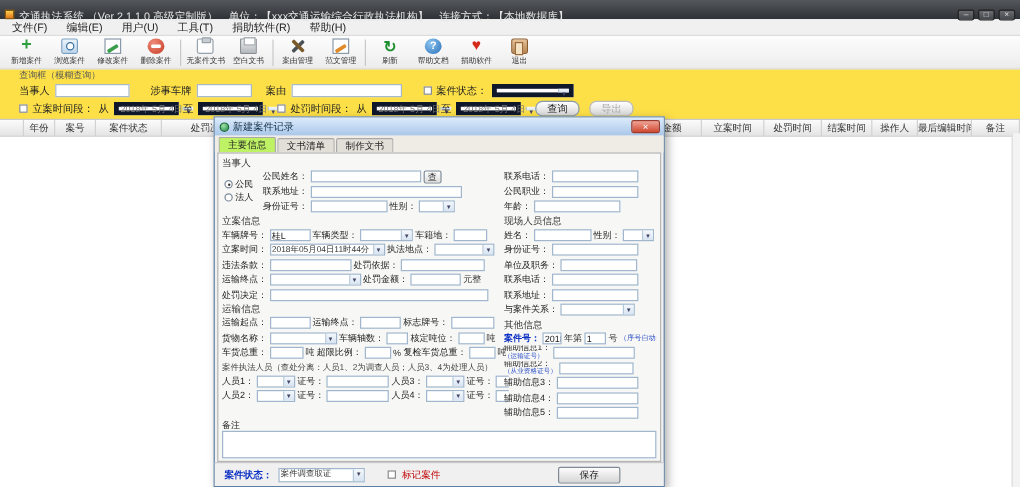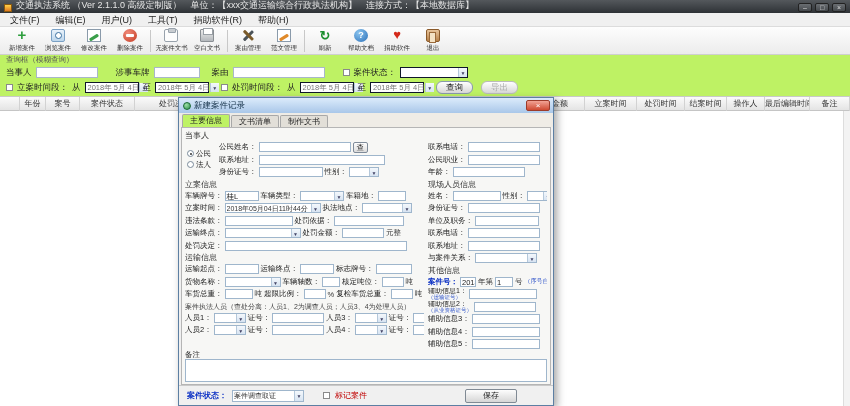--- a/index.html
+++ b/index.html
@@ -2,22 +2,22 @@
 <html><head>
 <meta charset="utf-8">
 <style>
   * { margin:0; padding:0; box-sizing:border-box; }
   html,body { width:850px; height:406px; overflow:hidden; background:#fff;
     font-family:"Liberation Sans", sans-serif; }
   .app { position:relative; width:850px; height:406px; background:#fff; }
 
   
   .titlebar { height:13px; background:linear-gradient(#54585c,#2e3236);
-    color:#e6e6e6; font-size:9px; line-height:13px; display:flex; align-items:flex-end;
-    padding:1px 4px; }
+    color:#e6e6e6; font-size:9px; line-height:13px; display:flex; align-items:flex-start;
+    padding:8px 4px; }
   .appicon { width:8px; height:8px; background:linear-gradient(#ffd24a,#e07820);
     border:1px solid #8a5a10; margin-right:4px; flex:0 0 auto; }
   .wtitle { white-space:nowrap; overflow:hidden; }
   .winbtns { margin-left:auto; display:flex; gap:3px; }
   .winbtn { width:14px; height:9px; font-size:7px; line-height:8px; text-align:center;
     color:#ddd; background:linear-gradient(#6a6e72,#45494d); border:1px solid #222;
     border-radius:2px; }
 
   
   .menubar { height:14px; background:#f0f0f0; border-bottom:1px solid #dcdcdc;
@@ -60,30 +60,30 @@
   .ticon-help { background:radial-gradient(circle at 35% 30%, #8ac4ef,#2a6fb8); border-radius:50%; }
   .ticon-help::before { content:"?"; position:absolute; inset:0; color:#fff; font-size:9px;
     font-weight:bold; line-height:13px; text-align:center; }
   .ticon-heart::before { content:"♥"; position:absolute; inset:0; color:#d42a1a;
     font-size:13px; line-height:12px; text-align:center; }
   .ticon-exit { background:linear-gradient(#e8c49a,#b8824a); border:1px solid #8a5a2a; border-radius:2px; }
   .ticon-exit::after { content:""; position:absolute; left:2px; top:2px; width:5px; height:9px;
     background:#f4e2c4; border:1px solid #9a6a3a; }
 
   
-  .querybox { position:relative; height:42px; background:#bef264; border-bottom:1px solid #c9c9c9;
-    padding:0 6px; }
+  .querybox { position:relative; height:42px; background:#fde047; border-bottom:1px solid #c9c9c9;
+    padding:0 16px; }
   .qb-label { height:10px; font-size:7.5px; color:#555; line-height:10px; }
   .qrow { display:flex; align-items:center; height:15px; gap:4px; font-size:8.5px; color:#222;
     white-space:nowrap; }
   .lbl9 { font-size:8.5px; color:#222; }
   .qin { display:inline-block; height:11px; background:#fff; border:1px solid #a8b8c8; }
   .cb { display:inline-block; width:7px; height:7px; background:#fff; border:1px solid #8a8a8a; flex:0 0 auto; }
   .qcombo, .qdate { display:inline-flex; align-items:center; justify-content:space-between;
-    height:11px; background:#fff; border:1px solid #0f172a; font-size:7.5px; color:#777;
+    height:11px; background:#fff; border:4px solid #0f172a; font-size:7.5px; color:#777;
     padding-left:2px; }
   .arr { width:9px; align-self:stretch; background:linear-gradient(#f4f8fc,#d7e4f2);
     border-left:1px solid #b5c8da; font-size:5px; line-height:10px; text-align:center; color:#446; flex:0 0 auto; }
   .qbtn { height:13px; line-height:11px; padding:0 9px; font-size:8.5px; color:#222;
     background:linear-gradient(#fefefe,#d8d8d8); border:1px solid #8a9aac; border-radius:6px; }
   .qbtn.disabled { color:#aaa; border-color:#bbb; }
   .ml8{margin-left:8px;} .ml14{margin-left:14px;} .ml4{margin-left:4px;}
 
   
   .thead { position:relative; height:14px; background:linear-gradient(#fbfbfb,#e4e4e4);
@@ -106,21 +106,21 @@
     color:#fff; font-size:8px; background:linear-gradient(#f2a395,#cf4a32);
     border:1px solid #9c3b2b; border-radius:2px; }
   .dlg-tabs { height:14px; display:flex; align-items:flex-end; padding:0 3px; gap:1px;
     background:#efece6; }
   .dtab { padding:0 7px; height:12px; line-height:12px; font-size:8px; color:#222;
     background:#e2dfd8; border:1px solid #a8a8a8; border-bottom:none; border-radius:2px 2px 0 0; }
   .dtab.active { background:#bef264; height:13px; }
   .dlg-body { position:relative; height:258px; margin:0 2px; background:#f7f7f5;
     border:1px solid #b5b5b5; }
   .col-left { position:absolute; left:3px; top:2px; width:239px; }
-  .col-right { position:absolute; left:246px; top:2px; right:3px; }
+  .col-right { position:absolute; left:238px; top:2px; right:3px; }
   .grow { height:11px; line-height:11px; font-size:8px; color:#333; white-space:nowrap; overflow:hidden; }
   .grow.small { font-size:7px; color:#444; }
   .frow { display:flex; align-items:center; height:12.5px; gap:2px; white-space:nowrap; overflow:hidden; }
   .lbl { font-size:7.5px; color:#222; flex:0 0 auto; }
   .lbl.blue { color:#0a2fc4; font-weight:bold; }
   .sfx { color:#333; }
   .inp { display:inline-block; height:10px; line-height:9px; font-size:7.5px; color:#222;
     background:#fff; border:1px solid #9fb6cc; padding:0 1px; overflow:hidden; flex:0 0 auto; }
   .combo { display:inline-flex; align-items:center; justify-content:space-between; height:10px;
     background:#fff; border:1px solid #9fb6cc; padding-left:1px; flex:0 0 auto; overflow:hidden; }

